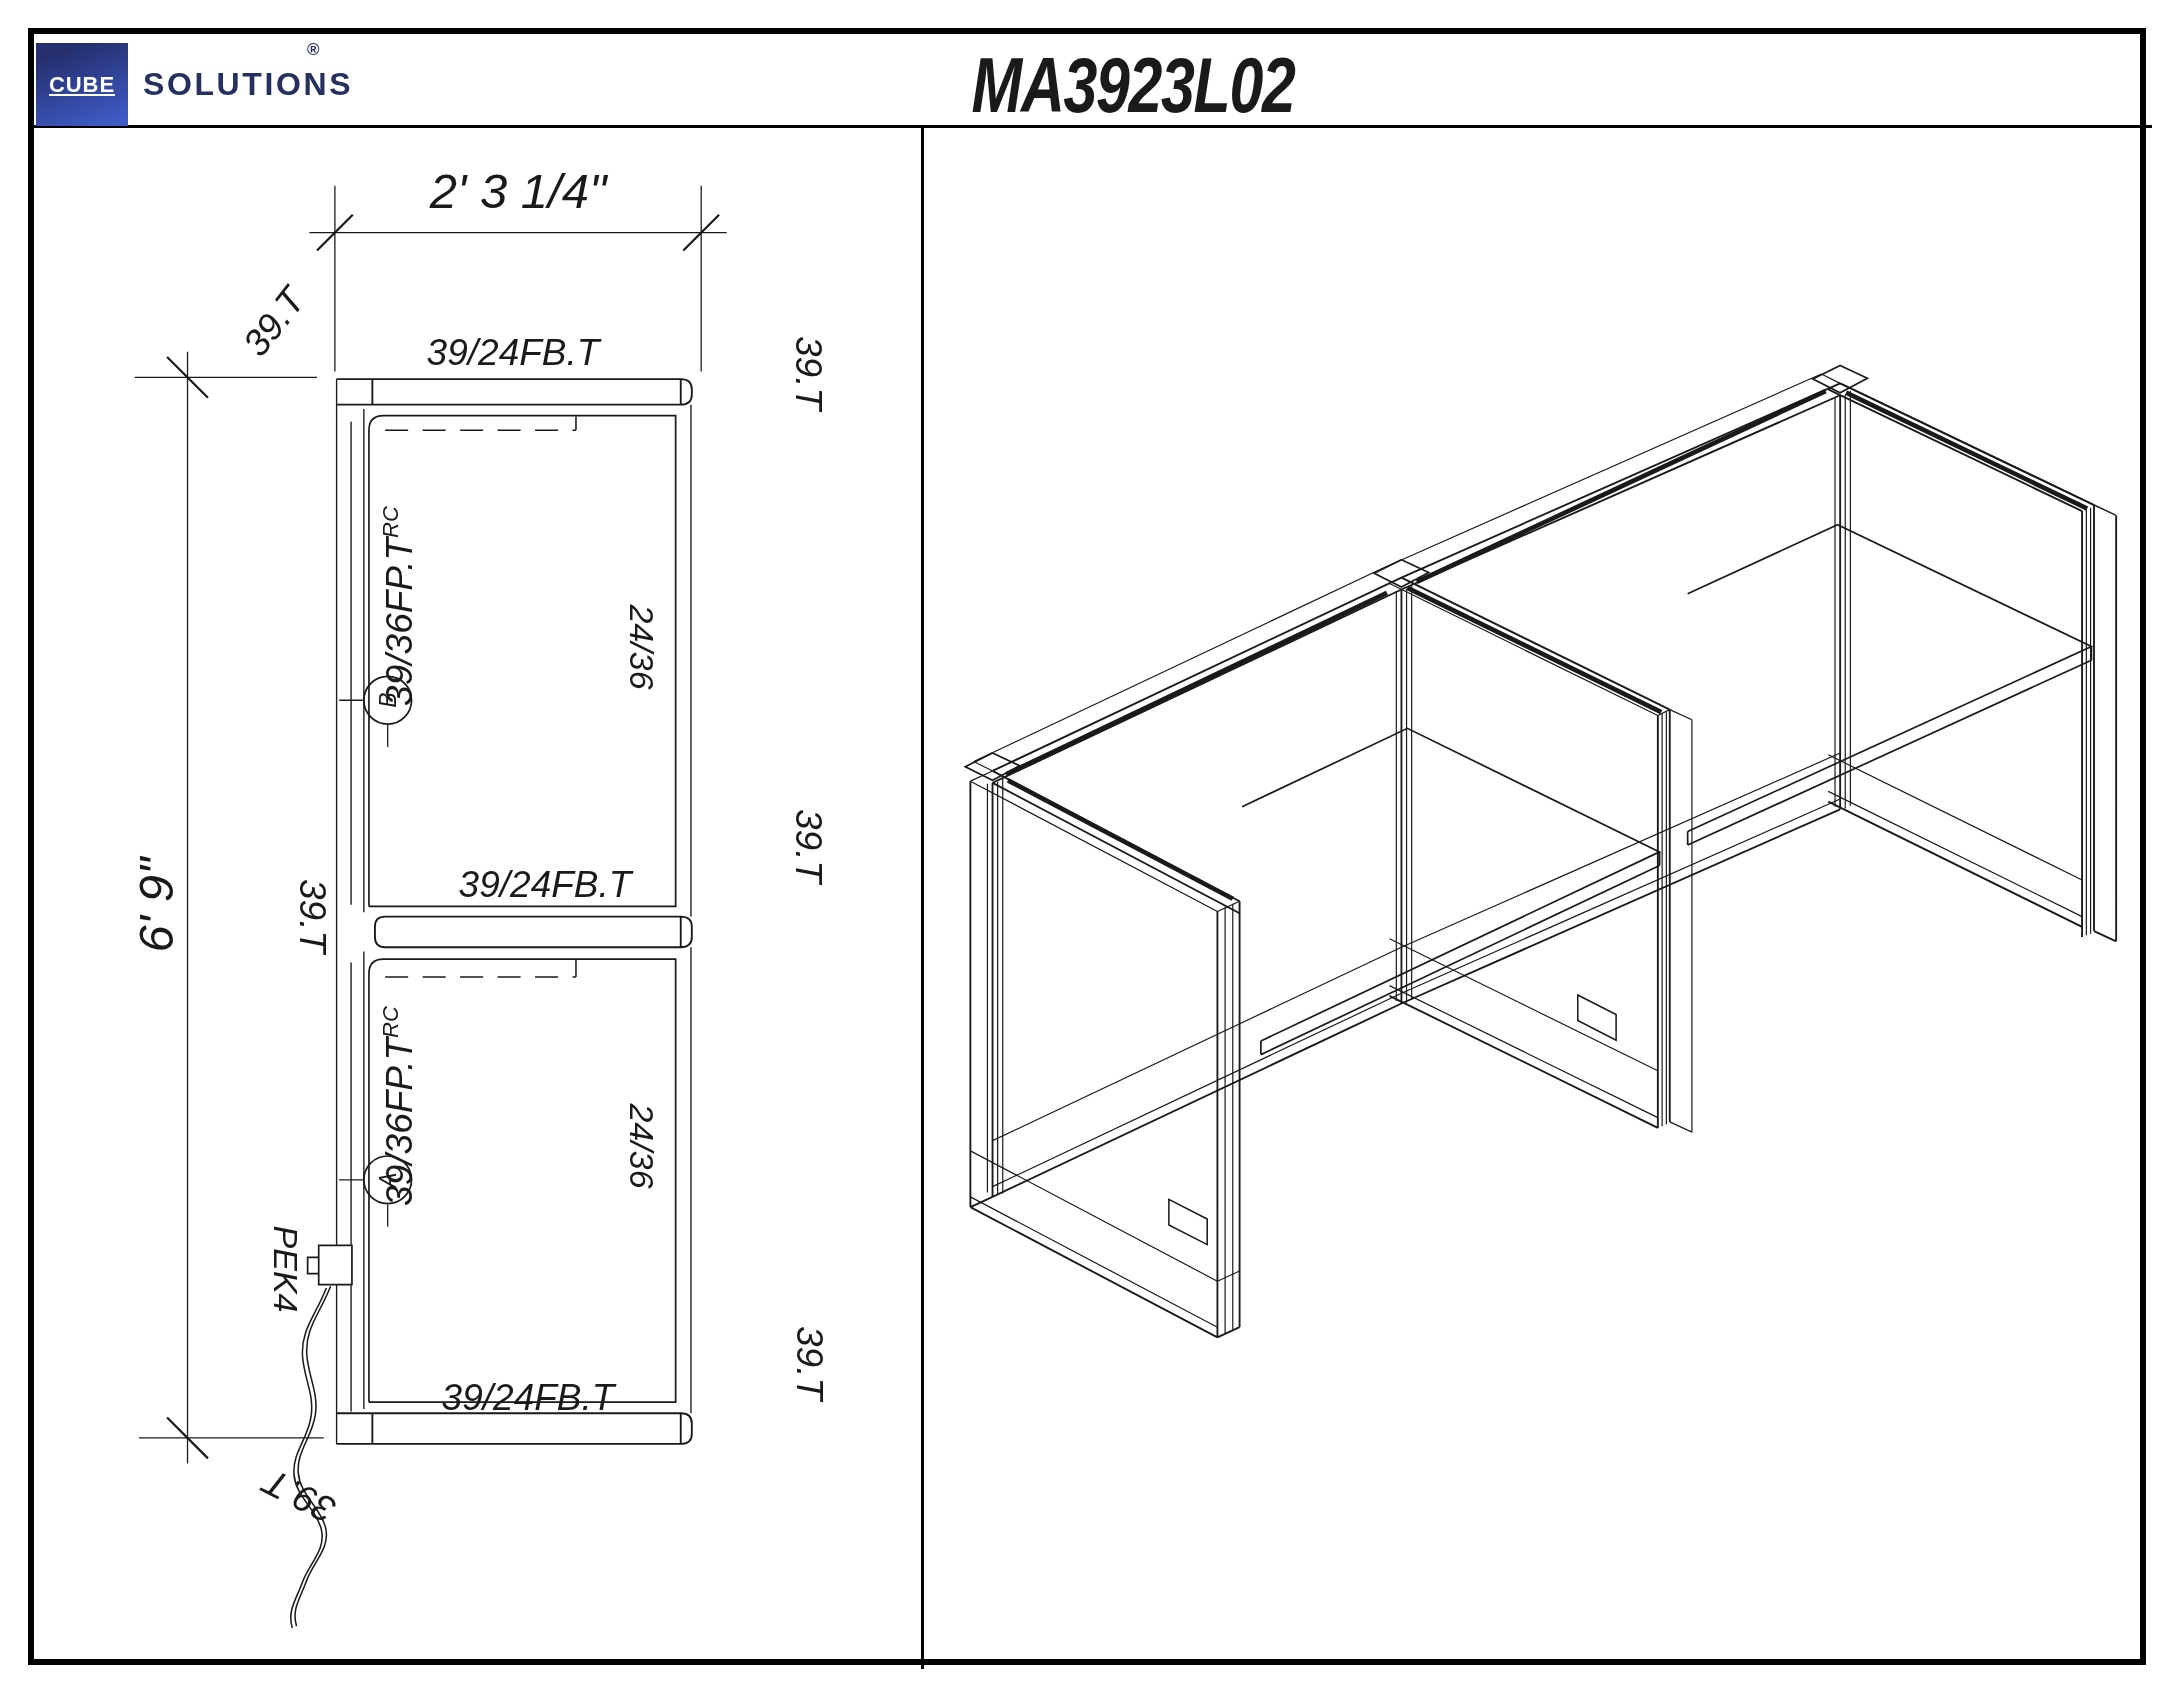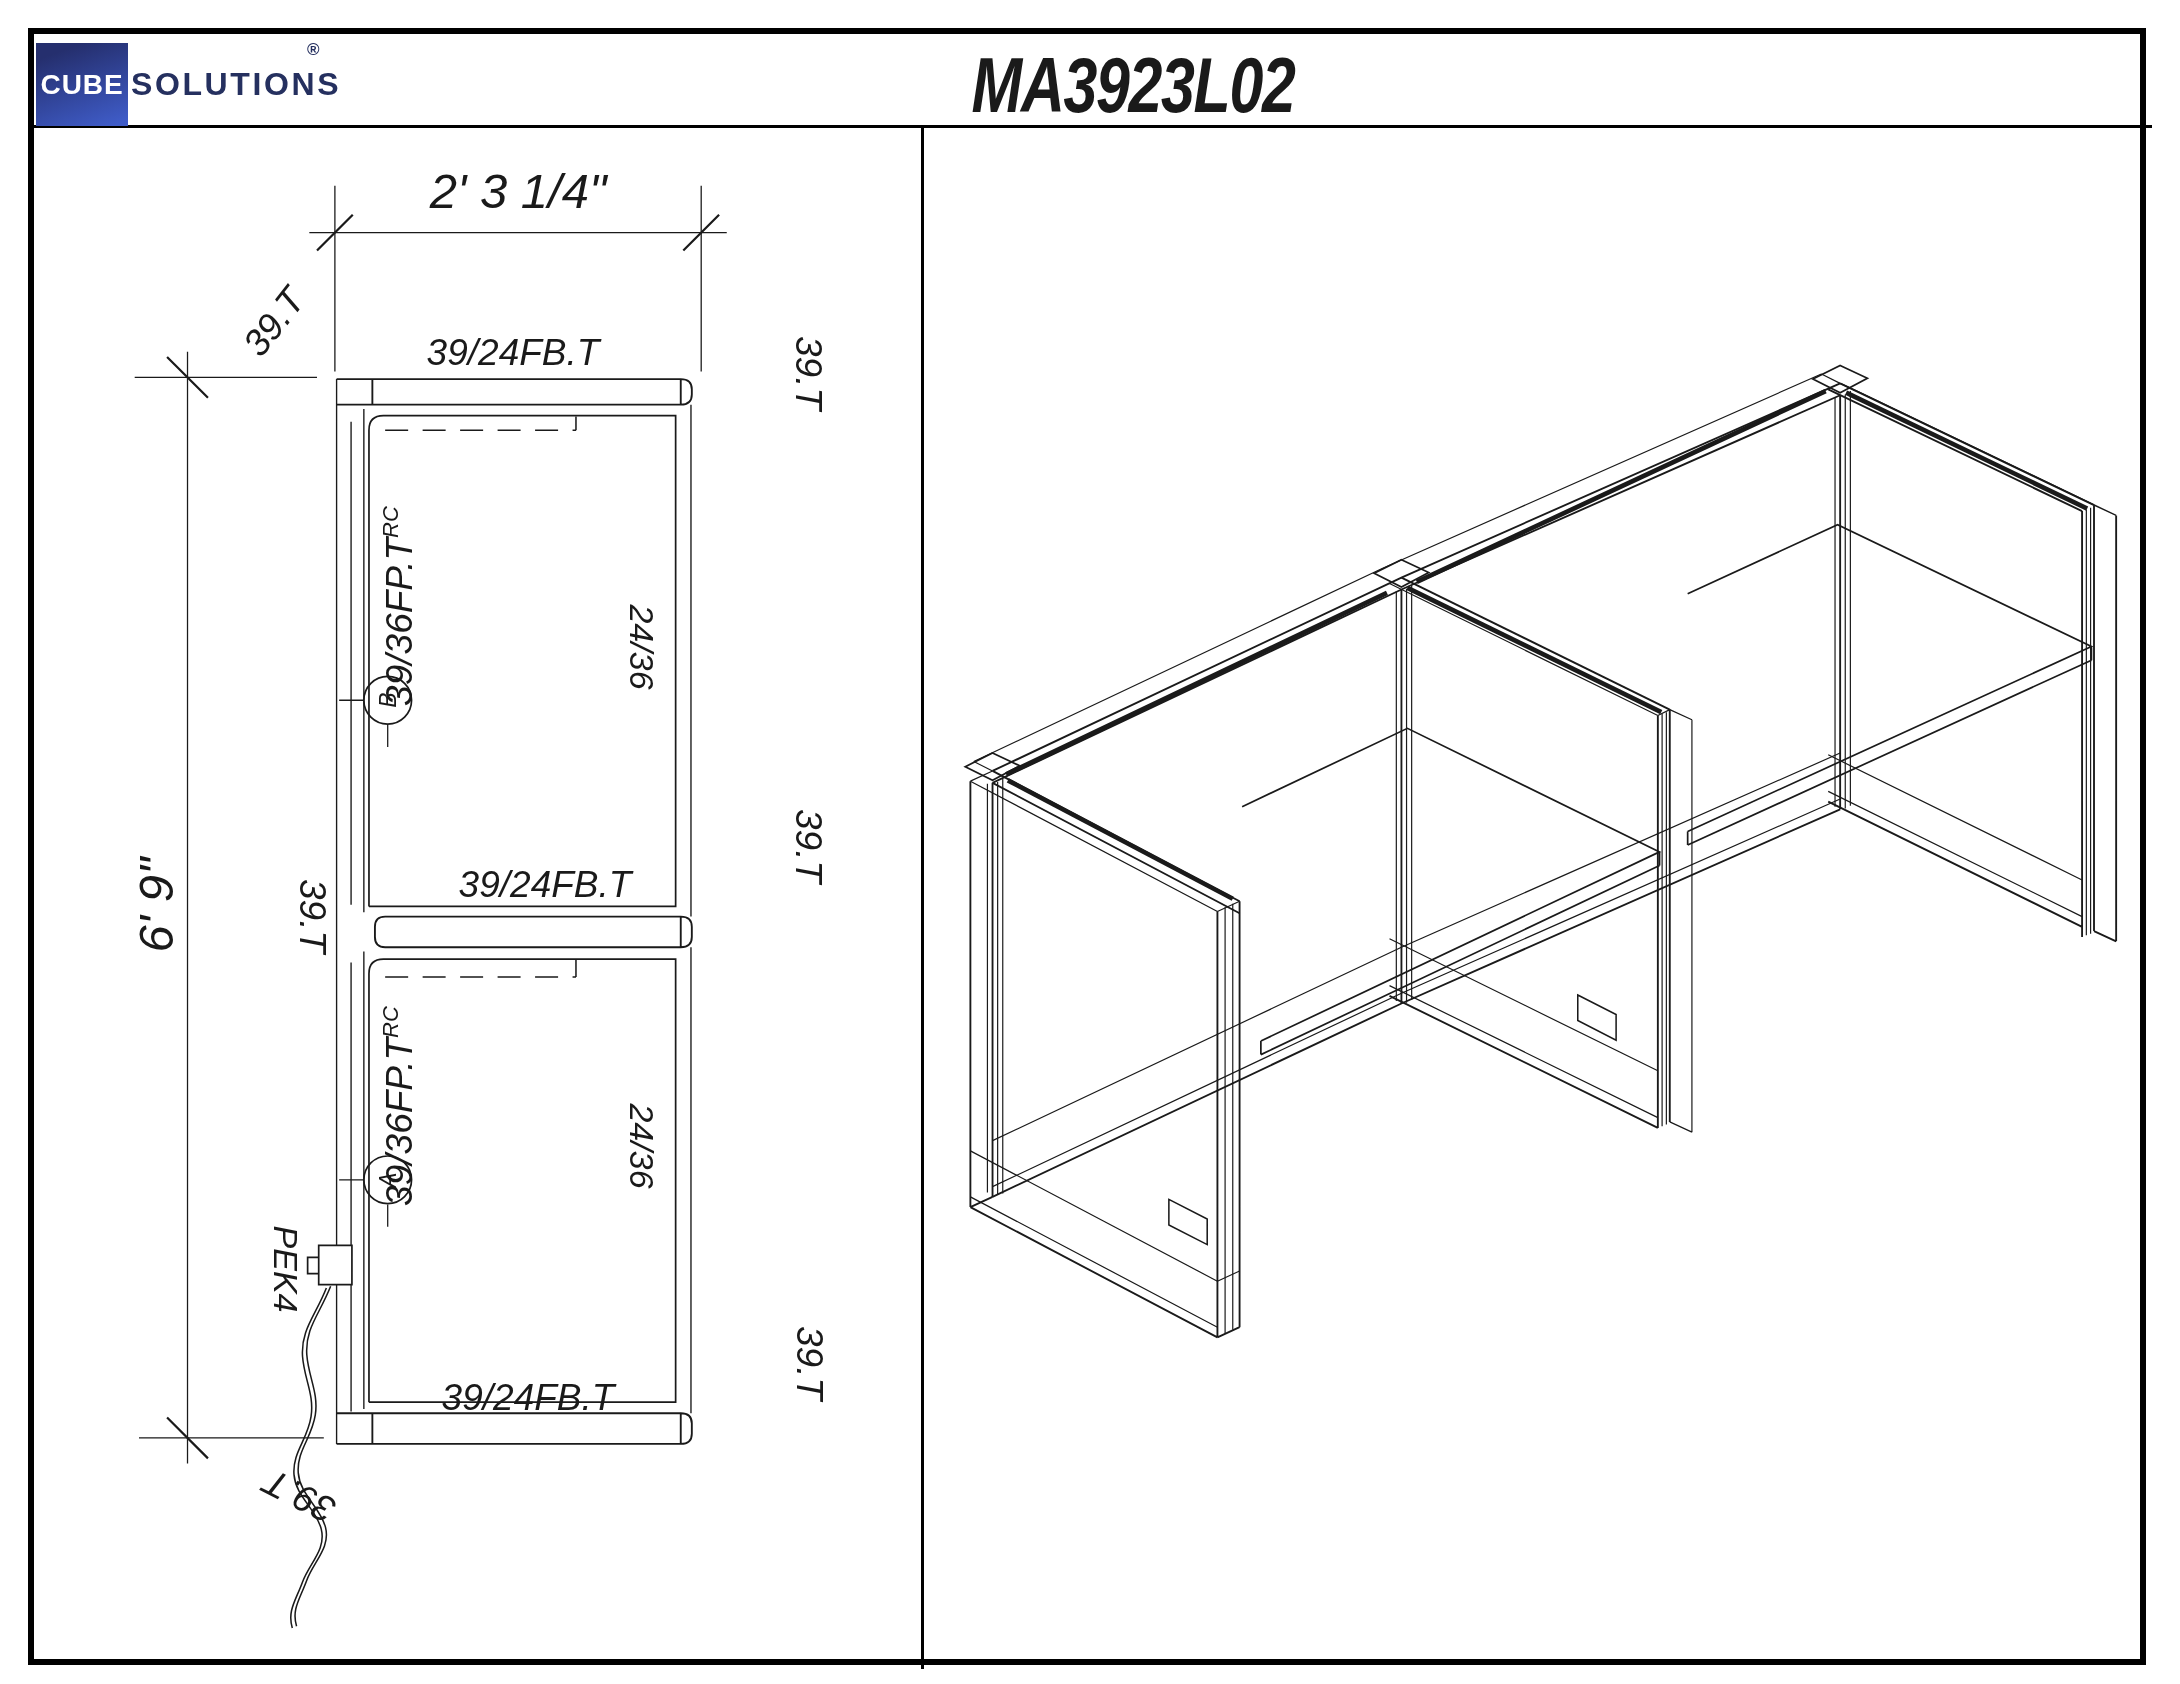--- a/index.html
+++ b/index.html
@@ -8,22 +8,22 @@
     font-family:"Liberation Sans", sans-serif;color:#1a1a1a;
   }
   .outer-border{position:absolute;left:28px;top:28px;width:2118px;height:1637px;border:6px solid #000;box-sizing:border-box;}
   .header-line{position:absolute;left:28px;top:125px;width:2124px;height:3.4px;background:#000;}
   .divider{position:absolute;left:921px;top:128px;width:3.4px;height:1541px;background:#000;}
   .logo{position:absolute;left:36px;top:43px;display:flex;align-items:center;}
   .logo-box{
     width:92px;height:83px;display:flex;align-items:center;justify-content:center;
     background:linear-gradient(160deg,#252f6e 15%,#3f5cc8 95%);
   }
-  .logo-cube{color:#fff;font-weight:bold;font-size:28px;letter-spacing:0.9px;}
-  .logo-solutions{color:#25305f;font-weight:bold;font-size:32px;letter-spacing:2.6px;margin-left:3px;}
+  .logo-cube{color:#fff;font-weight:bold;font-size:22px;letter-spacing:0.9px;text-decoration:underline;}
+  .logo-solutions{color:#25305f;font-weight:bold;font-size:32px;letter-spacing:2.6px;margin-left:15px;}
   .logo-reg{position:absolute;left:271px;top:-3.4px;color:#25305f;font-size:17px;font-weight:bold;}
   .title{
     position:absolute;left:1133px;top:85px;transform:translate(-50%,-50%) scaleX(.78);
     font-size:78px;font-style:italic;font-weight:bold;white-space:nowrap;letter-spacing:-1.7px;
   }
   svg.lineart{position:absolute;left:0;top:0;}
   .lbl{position:absolute;white-space:nowrap;font-style:italic;line-height:1;}
   .r0{transform:translate(-50%,-50%);}
   .rcw{transform:translate(-50%,-50%) rotate(90deg);}
   .rccw{transform:translate(-50%,-50%) rotate(-90deg);}

